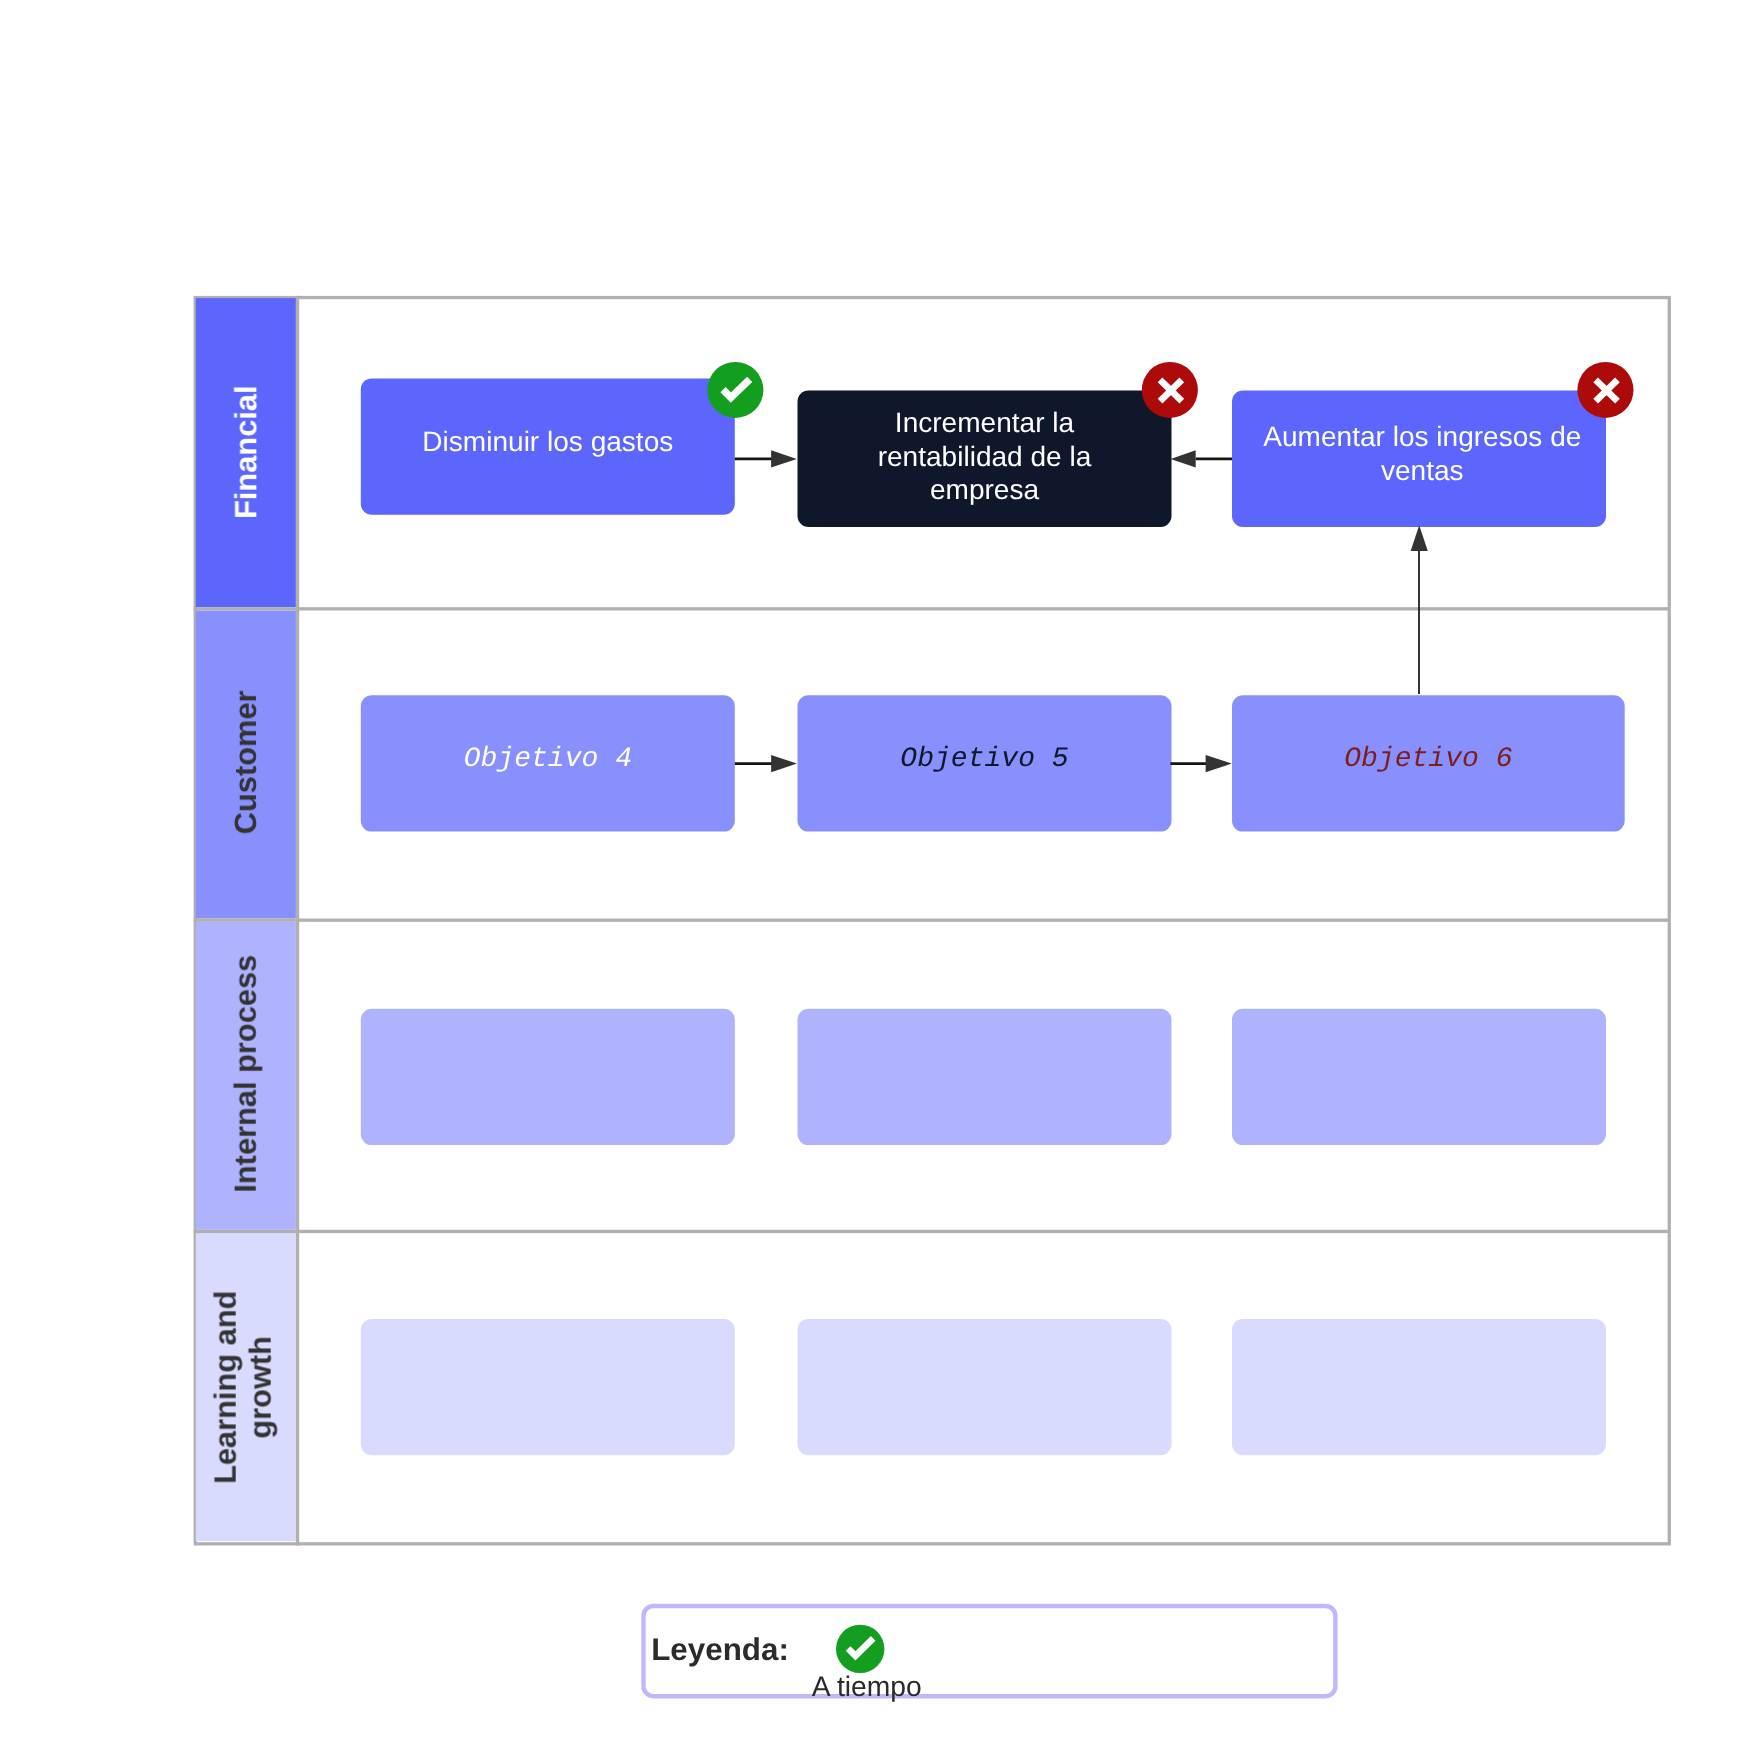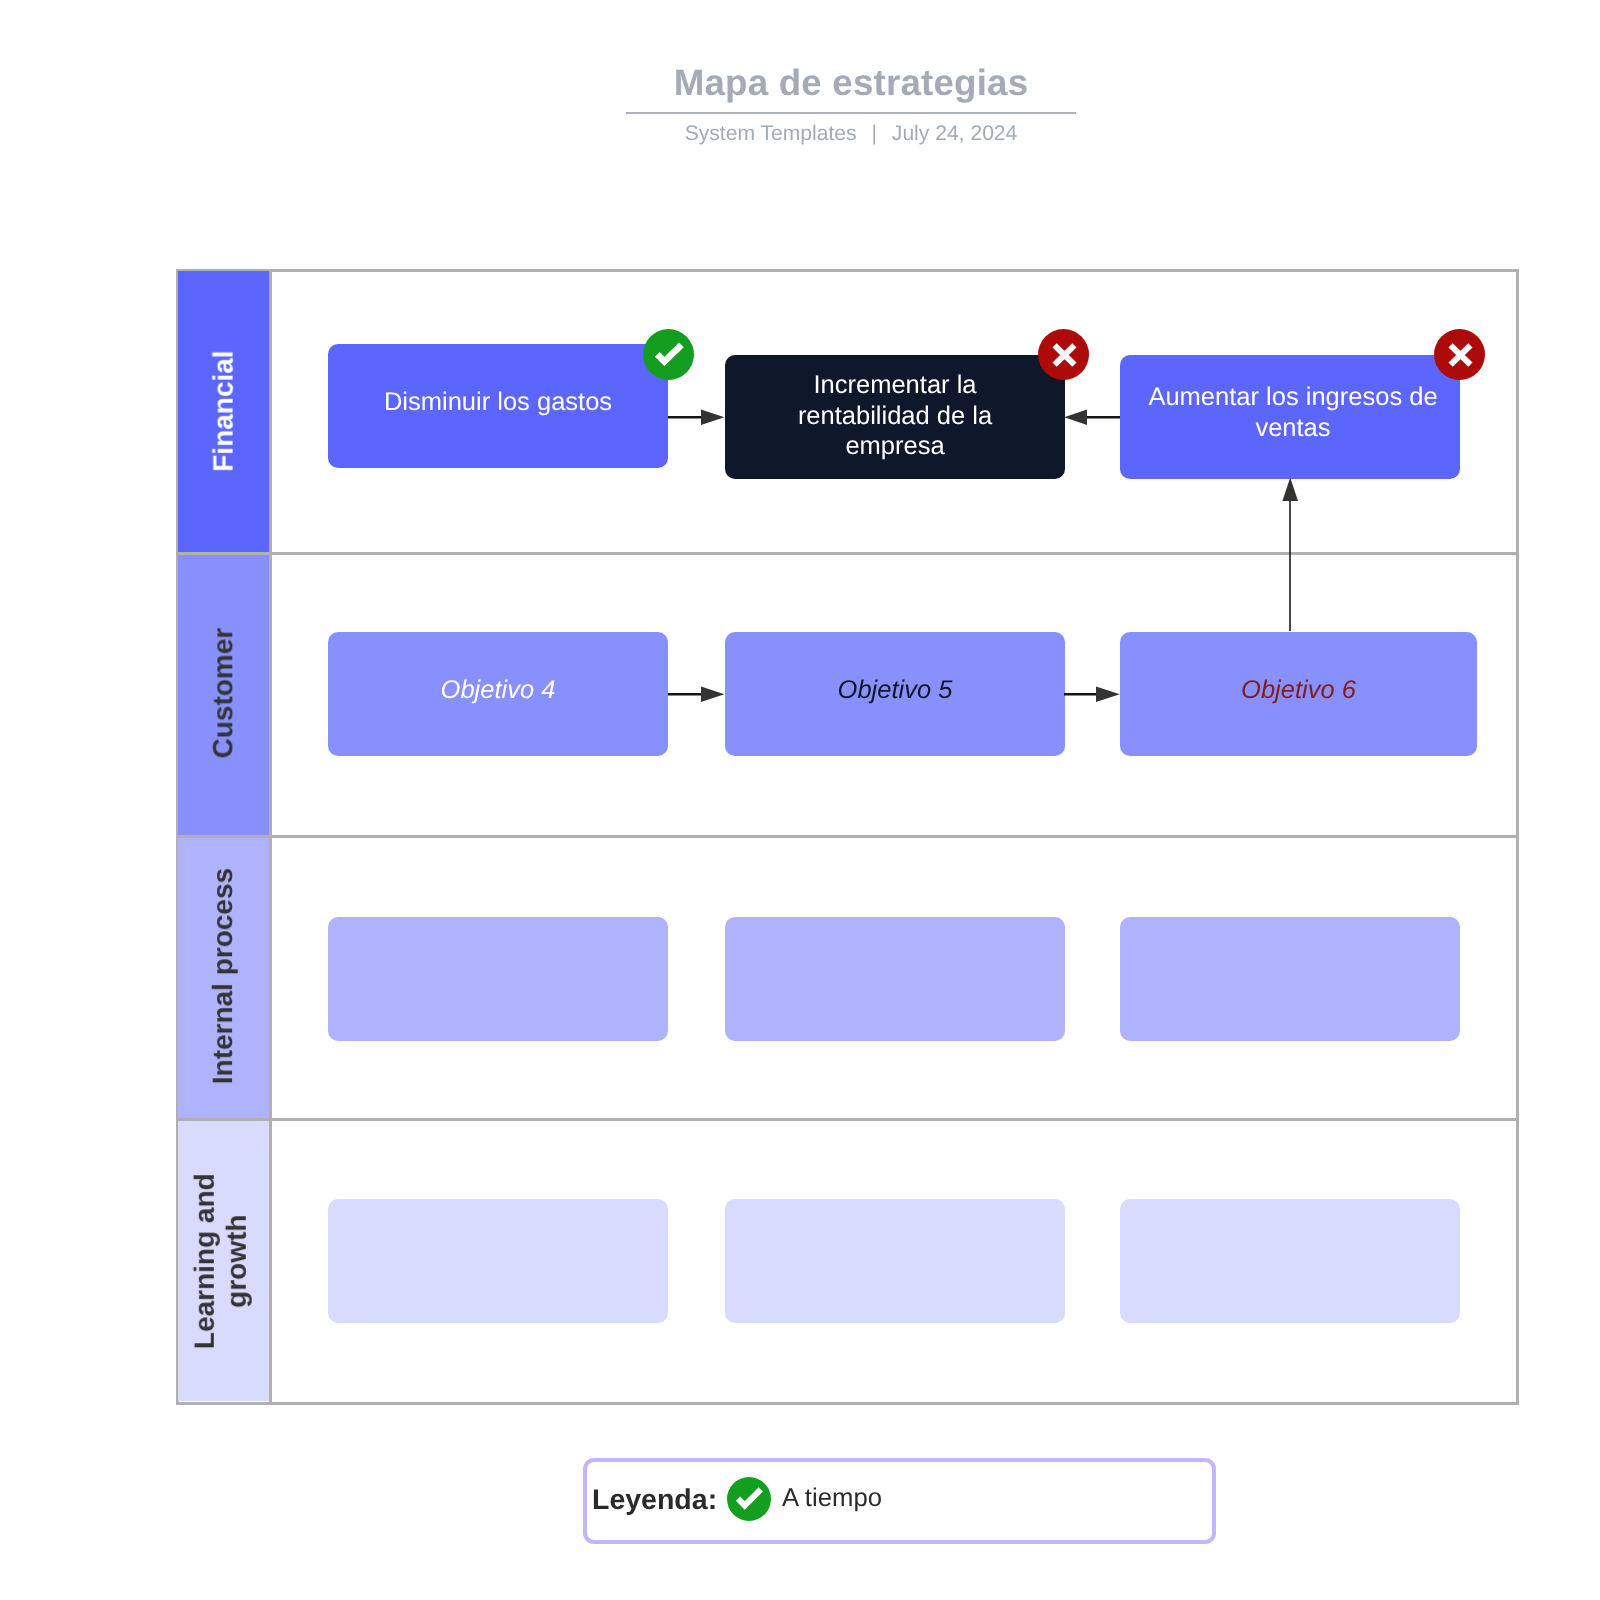--- a/index.html
+++ b/index.html
@@ -16,50 +16,41 @@
   
   .grid{position:absolute;border:3px solid #b0b0b0;box-sizing:border-box;}
   .row-sep{position:absolute;height:2px;background:#b0b0b0;}
   .lbl{position:absolute;box-sizing:border-box;display:flex;align-items:center;justify-content:center;}
   .lbl span{transform:rotate(-90deg) translateZ(0);backface-visibility:hidden;white-space:nowrap;font-weight:bold;font-size:28px;line-height:1.15;text-align:center;-webkit-font-smoothing:antialiased;}
   .lbl-div{position:absolute;width:3px;background:#b0b0b0;}
 
   
   .node{position:absolute;box-sizing:border-box;border-radius:10px;display:flex;align-items:center;justify-content:center;text-align:center;color:#ffffff;font-size:25.5px;line-height:1.2;padding:0 14px;}
   .node span{position:relative;top:-4px;}
-  .node.italic{font-style:italic;}
+  .node.italic{font-style:italic;font-family:Liberation Mono, monospace;}
 
   
   .badge{position:absolute;width:51px;height:51px;border-radius:50%;display:flex;align-items:center;justify-content:center;}
   .badge svg{display:block;}
 
   
   .arrow{position:absolute;}
 
   
   .legend{position:absolute;box-sizing:border-box;border:4px solid #c4b5fd;border-radius:11px;background:#fff;}
   .legend-title{position:absolute;font-weight:bold;font-size:28.5px;color:#2b2b2b;white-space:nowrap;transform:translateZ(0);}
   .legend-item{position:absolute;display:flex;align-items:center;white-space:nowrap;}
   .legend-badge{width:44px;height:44px;border-radius:50%;display:flex;align-items:center;justify-content:center;flex:0 0 auto;}
   .legend-text{font-size:25.7px;color:#2b2b2b;white-space:nowrap;position:relative;top:-1px;transform:translateZ(0);}
 </style>
 </head>
 <body>
 
 <div id="root">
 
-  <div class="hdr">
-    <div class="hdr-title" style="margin-bottom:10px;">Mapa de estrategias</div>
-    <div class="hdr-rule"></div>
-    <div class="hdr-sub" style="margin-top:9px;">
-      <span>System Templates</span>
-      <span class="sep">|</span>
-      <span>July 24, 2024</span>
-    </div>
-  </div>
 
   <div class="grid" style="left:176px;top:269px;width:1343px;height:1136px;">
   </div>
 
   <div>
     <div class="lbl" style="left:178px;top:271px;width:91px;height:281px;background:#5c66fc;">
       <span style="color:#ffffff;">Financial</span>
     </div>
     <div class="lbl" style="left:178px;top:555px;width:91px;height:280px;background:#8790fd;">
       <span style="color:#333333;position:relative;top:-2px;">Customer</span>
@@ -143,21 +134,21 @@
     </div>
     <div class="badge" style="left:1434px;top:329px;background:#ad0b0a;">
       <svg width="27" height="26" viewBox="0 0 27 26" style="margin-left:1px;margin-top:1px;">
         <path d="M3.6 3.4 L23.4 22.6 M23.4 3.4 L3.6 22.6" stroke="#fff" stroke-width="6.1" fill="none" stroke-linecap="butt"></path>
       </svg>
     </div>
   </div>
 
   <div class="legend" style="left:583px;top:1458px;width:633px;height:86px;">
     <span class="legend-title" style="left:5px;top:22px;">Leyenda:</span>
-    <span class="legend-item" style="left:140px;top:15px;">
+    <span class="legend-item" style="left:140px;top:15px;flex-direction:column;">
       <span class="legend-badge" style="background:#149e1f;">
         <svg width="29" height="25" viewBox="0 0 29 25" style="margin-left:1px;margin-top:-1px;">
           <path d="M3.0 12.6 L9.7 19.4 L25.8 3.4" stroke="#fff" stroke-width="6.0" fill="none" stroke-linecap="butt" stroke-linejoin="miter"></path>
         </svg>
       </span>
       <span class="legend-text" style="margin-left:11px;">A tiempo</span>
     </span>
   </div>
 
 </div>

